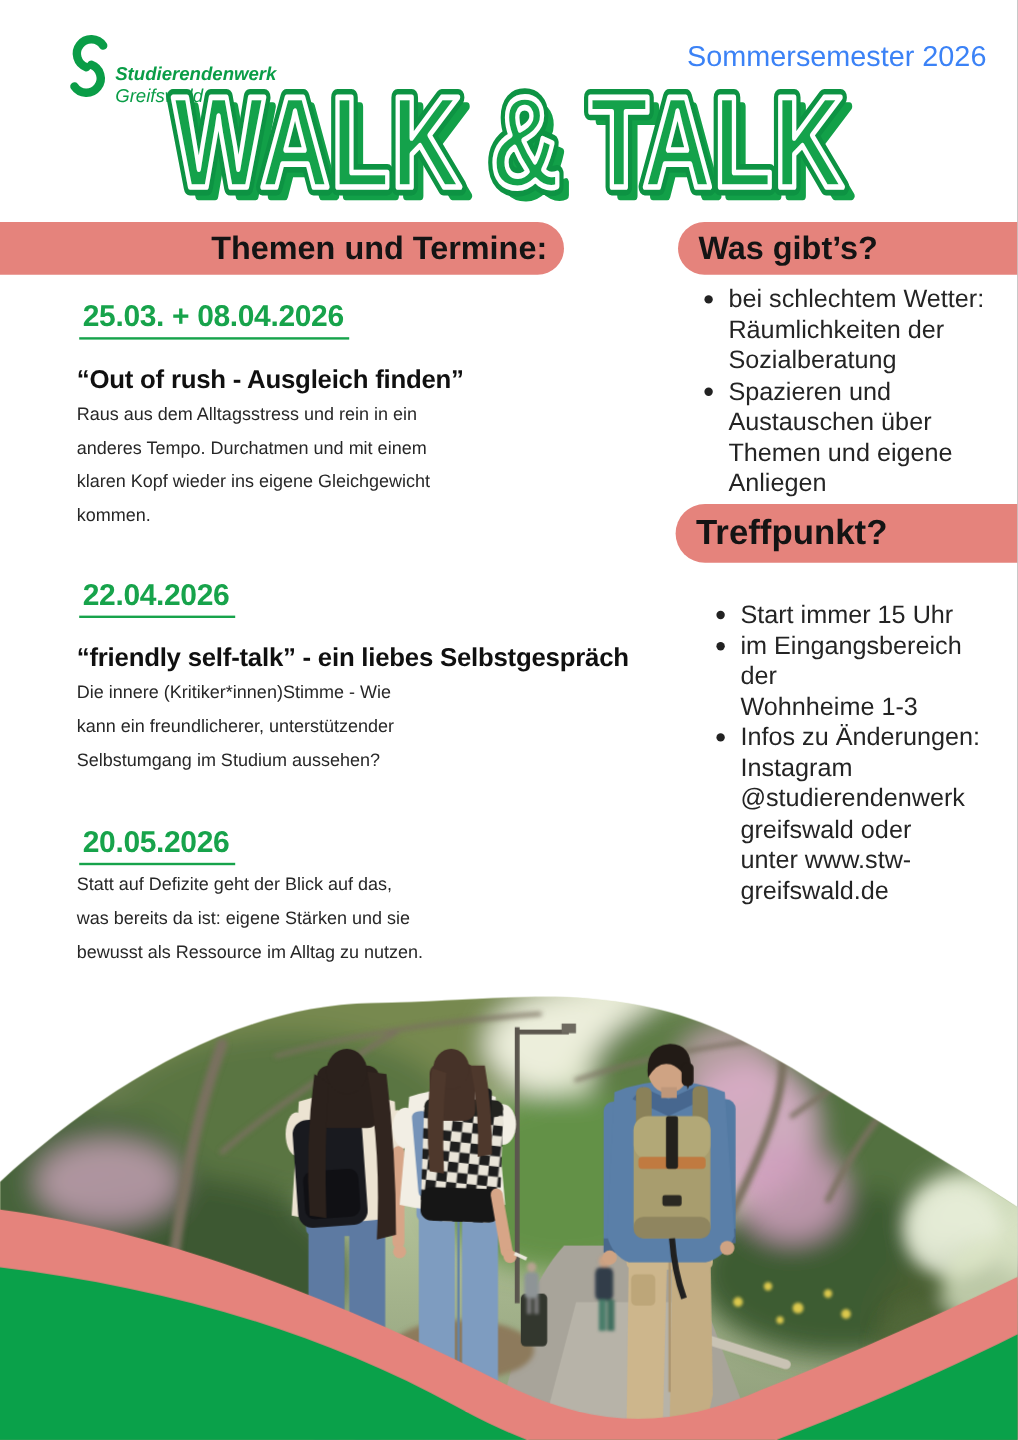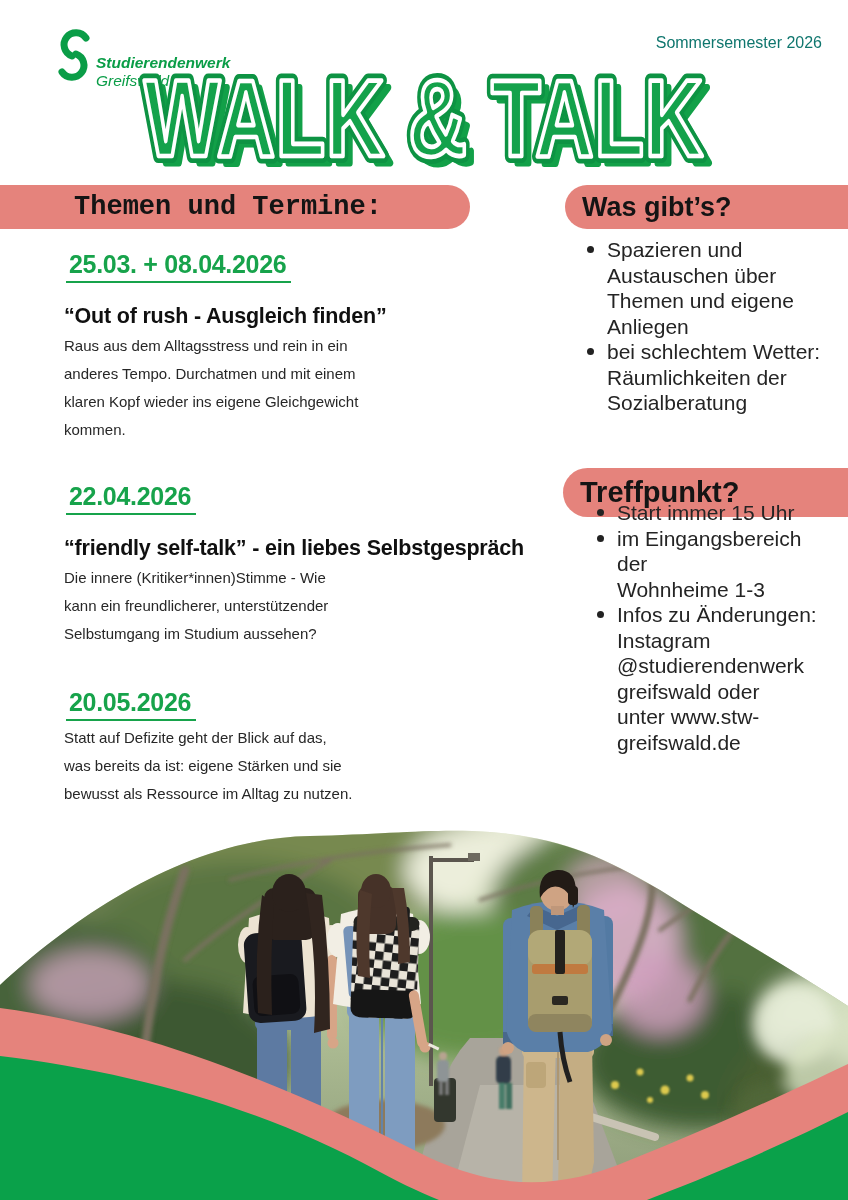--- a/index.html
+++ b/index.html
@@ -6,29 +6,29 @@
   .page{
     position:relative;width:848px;height:1200px;margin:0 auto;
     background:#ffffff;overflow:hidden;
     font-family:"Liberation Sans","DejaVu Sans",sans-serif;color:#1c1c1c;
   }
   
   .logo{position:absolute;left:28px;top:22px;width:220px;height:60px;}
   .logo-text{position:absolute;left:68px;top:32px;line-height:1.15;color:#0a9d47;font-style:italic;}
   .logo-org{font-size:15.5px;font-weight:bold;}
   .logo-city{font-size:15.5px;}
-  .semester{position:absolute;top:34px;right:26px;font-size:16px;color:#0f766e;}
+  .semester{position:absolute;top:34px;right:26px;font-size:24px;color:#3b82f6;}
   .title-svg{position:absolute;left:0;top:40px;width:848px;height:130px;}
   .title-svg text{font-family:"Liberation Sans","DejaVu Sans",sans-serif;font-weight:bold;font-size:92px;letter-spacing:1px;}
   
   .banner{position:absolute;height:44px;background:#e5837c;color:#141414;
           font-weight:bold;font-size:27px;line-height:44px;}
-  .banner-themes{left:0;top:185px;width:470px;border-radius:0 22px 22px 0;text-align:center;padding-right:14px;box-sizing:border-box;font-family:Liberation Mono, monospace;}
+  .banner-themes{left:0;top:185px;width:470px;border-radius:0 22px 22px 0;text-align:right;padding-right:14px;box-sizing:border-box;}
   .banner-was{left:565px;top:185px;width:283px;border-radius:22px 0 0 22px;padding-left:17px;box-sizing:border-box;}
-  .banner-treff{position:absolute;left:563px;top:468px;width:285px;height:49px;background:#e5837c;
+  .banner-treff{position:absolute;left:563px;top:420px;width:285px;height:49px;background:#e5837c;
           border-radius:25px 0 0 25px;font-weight:bold;font-size:29px;line-height:49px;padding-left:17px;box-sizing:border-box;color:#141414;}
   
   .events{position:absolute;left:64px;top:250px;width:500px;}
   .event{margin-bottom:0;}
   .event-2{margin-top:38px;}
   .event-3{margin-top:40px;}
   .event-date{display:inline-block;color:#17a34b;font-weight:bold;font-size:25px;letter-spacing:-0.3px;
               border-bottom:2.5px solid #17a34b;padding:0 5px 2px 3px;margin-left:2px;}
   .event-title{font-weight:bold;font-size:21.5px;letter-spacing:-0.2px;color:#101010;margin-top:21px;white-space:nowrap;}
   .event-text{font-size:15px;line-height:28px;color:#272727;margin-top:3px;white-space:pre-line;}
@@ -91,27 +91,27 @@
     </div>
     <div class="event event-3">
       <div class="event-date">20.05.2026</div>
       <div class="event-text">Statt auf Defizite geht der Blick auf das,
 was bereits da ist: eigene Stärken und sie
 bewusst als Ressource im Alltag zu nutzen.</div>
     </div>
   </div>
 
   <ul class="blist list-was">
+    <li>bei schlechtem Wetter:
+Räumlichkeiten der
+Sozialberatung</li>
     <li>Spazieren und
 Austauschen über
 Themen und eigene
 Anliegen</li>
-    <li>bei schlechtem Wetter:
-Räumlichkeiten der
-Sozialberatung</li>
   </ul>
   <ul class="blist list-treff">
     <li>Start immer 15 Uhr</li>
     <li>im Eingangsbereich
 der
 Wohnheime 1-3</li>
     <li>Infos zu Änderungen:
 Instagram
 @studierendenwerk
 greifswald oder

